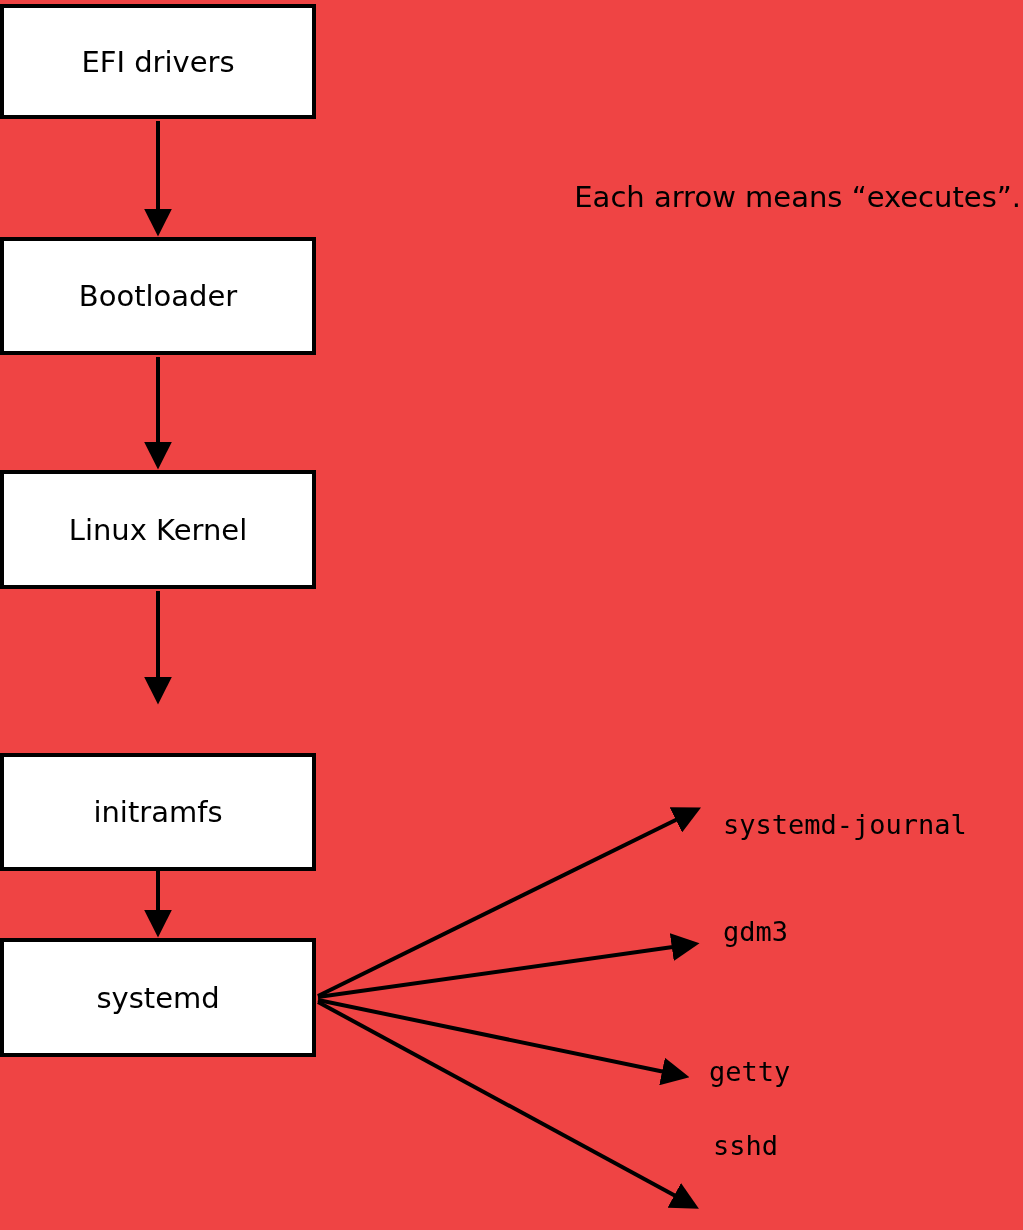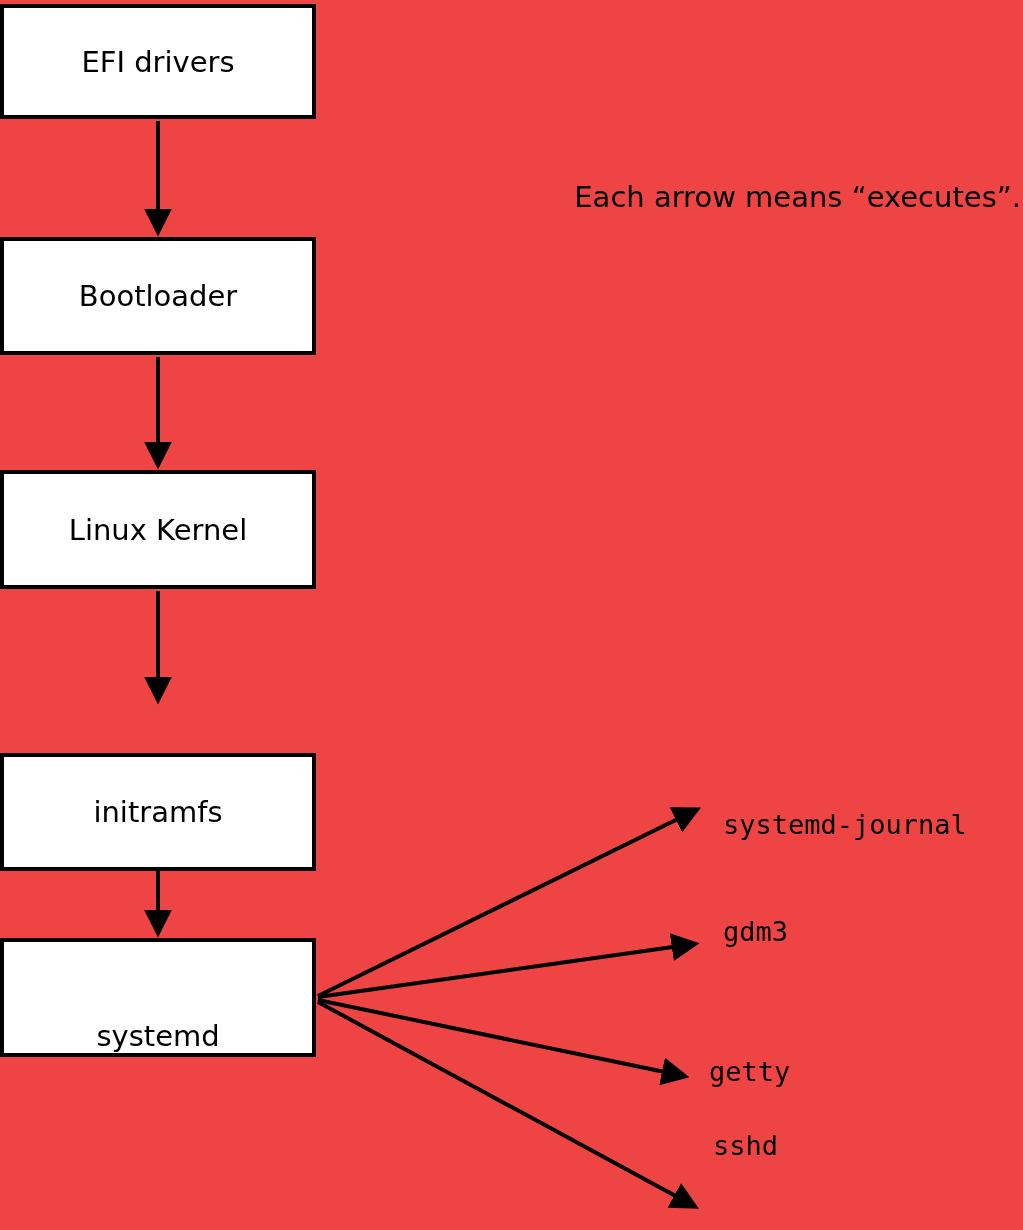--- a/index.html
+++ b/index.html
@@ -33,21 +33,21 @@
     display: flex;
     align-items: center;
     justify-content: center;
     font-size: 29px;
     box-sizing: content-box;
   }
   .box-1 { top: 4px;   height: 107px; }
   .box-2 { top: 237px; height: 110px; }
   .box-3 { top: 470px; height: 111px; text-align: right; }
   .box-4 { top: 705px; height: 110px; margin-top: 48px; }
-  .box-5 { top: 938px; height: 111px; align-items: flex-end; }
+  .box-5 { top: 938px; height: 111px; }
   .target-label {
     position: absolute;
     font-family: "DejaVu Sans Mono", monospace;
     font-size: 27px;
     line-height: 1;
     white-space: nowrap;
   }
   .t-1 { left: 723px; top: 780px; margin-top: 31px; }
   .t-2 { left: 723px; top: 918px; text-align: right; }
   .t-3 { left: 709px; top: 1058px; }

